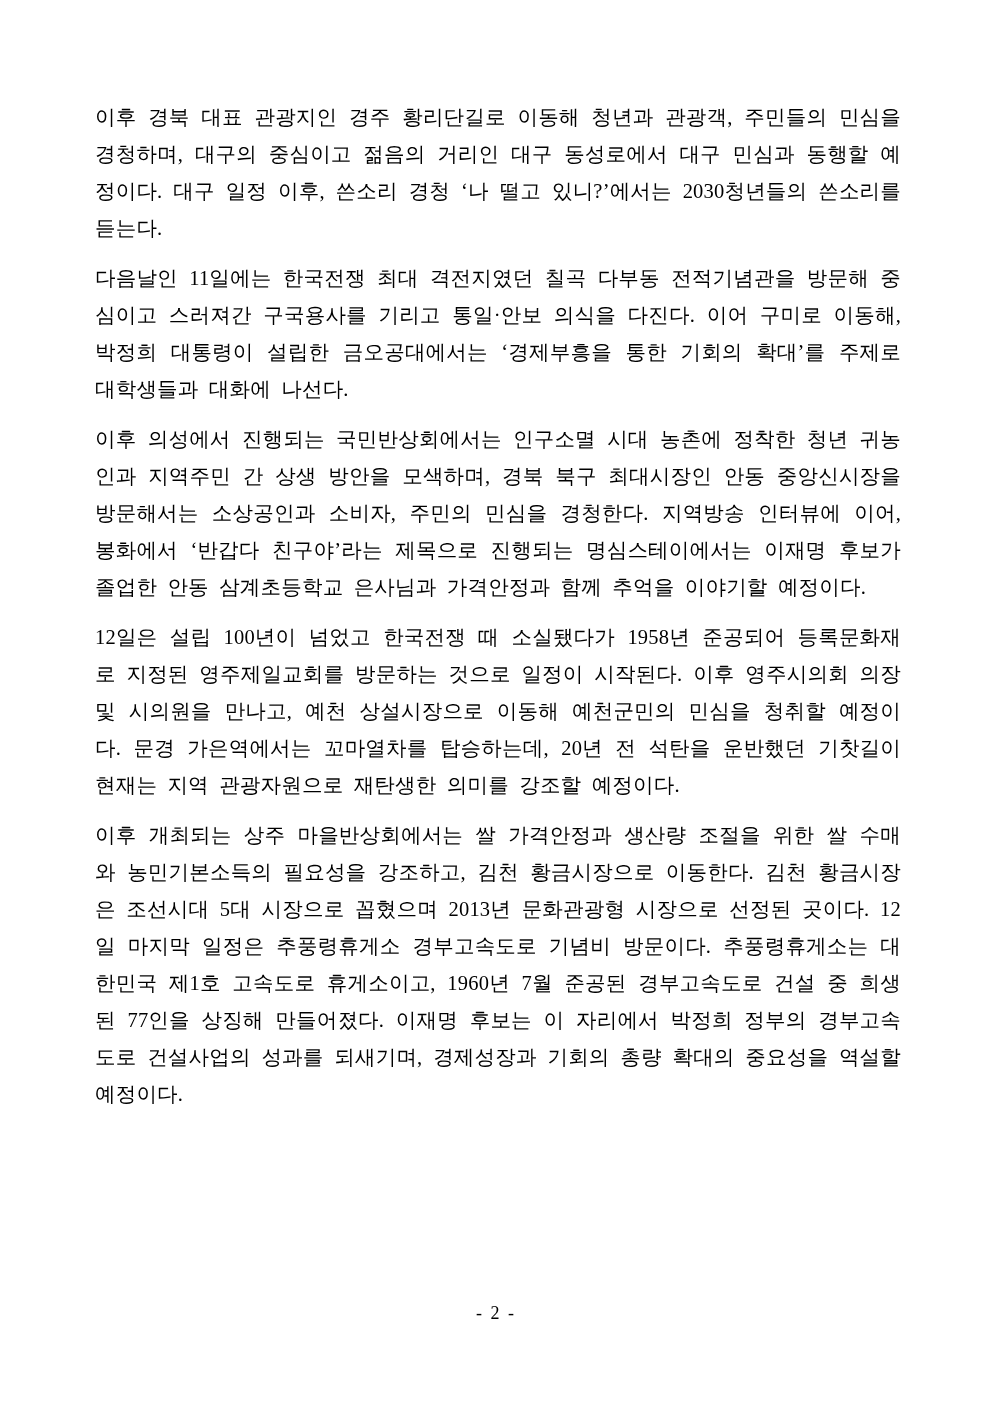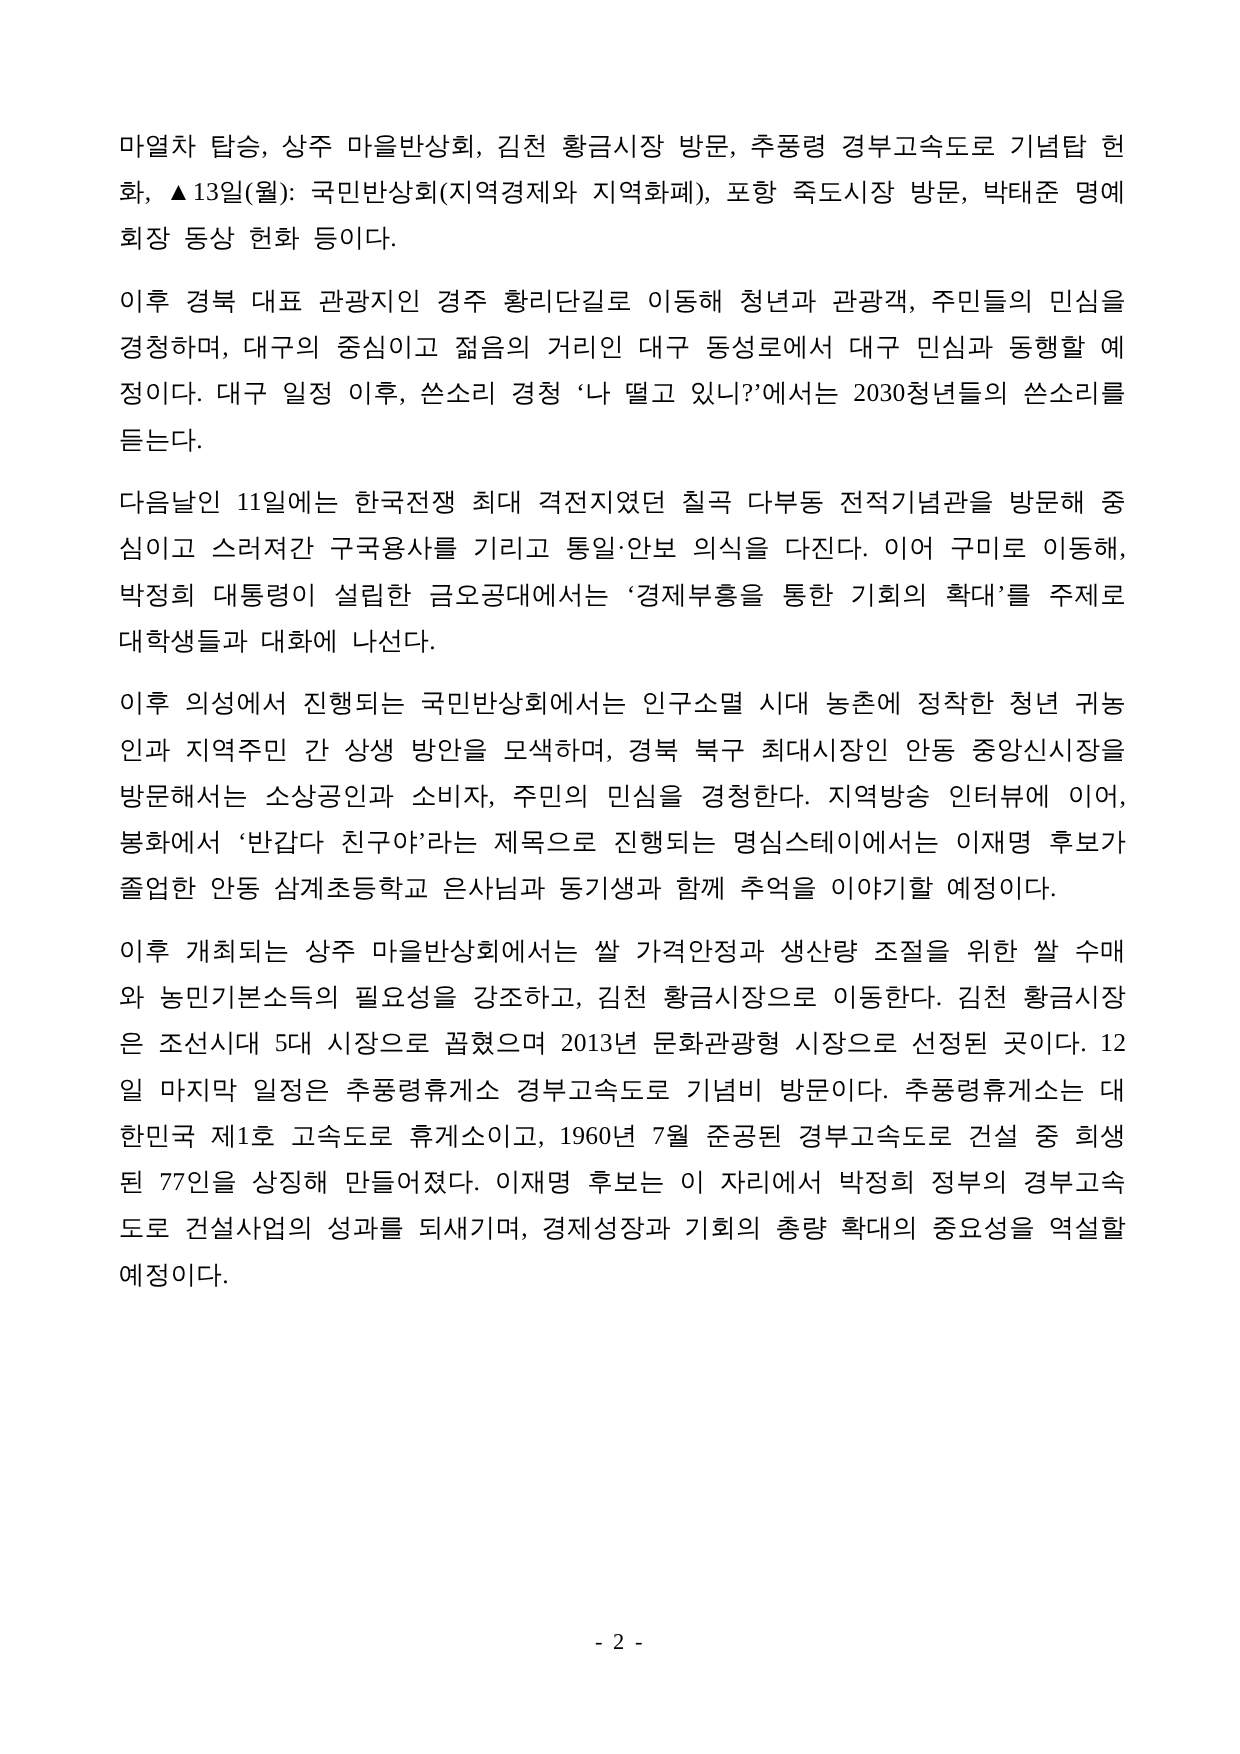--- a/index.html
+++ b/index.html
@@ -41,20 +41,20 @@
     font-size: 18px;
     letter-spacing: 2px;
     color: #000000;
   }
 </style>
 </head>
 <body>
 
 <div class="page">
   <div class="doc-body">
-    <p>마열차 탑승, 상주 마을반상회, 김천 황금시장 방문, 추풍령 경부고속도로 기념탑 헌화, ▲13일(월): 국민반상회(지역경제와 지역화폐), 포항 죽도시장 방문, 박태준 명예회장 동상 헌화 등이다.</p>
     <p>이후 경북 대표 관광지인 경주 황리단길로 이동해 청년과 관광객, 주민들의 민심을 경청하며, 대구의 중심이고 젊음의 거리인 대구 동성로에서 대구 민심과 동행할 예정이다. 대구 일정 이후, 쓴소리 경청 ‘나 떨고 있니?’에서는 2030청년들의 쓴소리를 듣는다.</p>
     <p>다음날인 11일에는 한국전쟁 최대 격전지였던 칠곡 다부동 전적기념관을 방문해 중심이고 스러져간 구국용사를 기리고 통일·안보 의식을 다진다. 이어 구미로 이동해, 박정희 대통령이 설립한 금오공대에서는 ‘경제부흥을 통한 기회의 확대’를 주제로 대학생들과 대화에 나선다.</p>
-    <p>이후 의성에서 진행되는 국민반상회에서는 인구소멸 시대 농촌에 정착한 청년 귀농인과 지역주민 간 상생 방안을 모색하며, 경북 북구 최대시장인 안동 중앙신시장을 방문해서는 소상공인과 소비자, 주민의 민심을 경청한다. 지역방송 인터뷰에 이어, 봉화에서 ‘반갑다 친구야’라는 제목으로 진행되는 명심스테이에서는 이재명 후보가 졸업한 안동 삼계초등학교 은사님과 동기생과 함께 추억을 이야기할 예정이다.</p>
+    <p>이후 의성에서 진행되는 국민반상회에서는 인구소멸 시대 농촌에 정착한 청년 귀농인과 지역주민 간 상생 방안을 모색하며, 경북 북구 최대시장인 안동 중앙신시장을 방문해서는 소상공인과 소비자, 주민의 민심을 경청한다. 지역방송 인터뷰에 이어, 봉화에서 ‘반갑다 친구야’라는 제목으로 진행되는 명심스테이에서는 이재명 후보가 졸업한 안동 삼계초등학교 은사님과 가격안정과 함께 추억을 이야기할 예정이다.</p>
+    <p>12일은 설립 100년이 넘었고 한국전쟁 때 소실됐다가 1958년 준공되어 등록문화재로 지정된 영주제일교회를 방문하는 것으로 일정이 시작된다. 이후 영주시의회 의장 및 시의원을 만나고, 예천 상설시장으로 이동해 예천군민의 민심을 청취할 예정이다. 문경 가은역에서는 꼬마열차를 탑승하는데, 20년 전 석탄을 운반했던 기찻길이 현재는 지역 관광자원으로 재탄생한 의미를 강조할 예정이다.</p>
     <p>이후 개최되는 상주 마을반상회에서는 쌀 가격안정과 생산량 조절을 위한 쌀 수매와 농민기본소득의 필요성을 강조하고, 김천 황금시장으로 이동한다. 김천 황금시장은 조선시대 5대 시장으로 꼽혔으며 2013년 문화관광형 시장으로 선정된 곳이다. 12일 마지막 일정은 추풍령휴게소 경부고속도로 기념비 방문이다. 추풍령휴게소는 대한민국 제1호 고속도로 휴게소이고, 1960년 7월 준공된 경부고속도로 건설 중 희생된 77인을 상징해 만들어졌다. 이재명 후보는 이 자리에서 박정희 정부의 경부고속도로 건설사업의 성과를 되새기며, 경제성장과 기회의 총량 확대의 중요성을 역설할 예정이다.</p>
   </div>
   <div class="page-footer">- 2 -</div>
 </div>
 
 </body></html>

